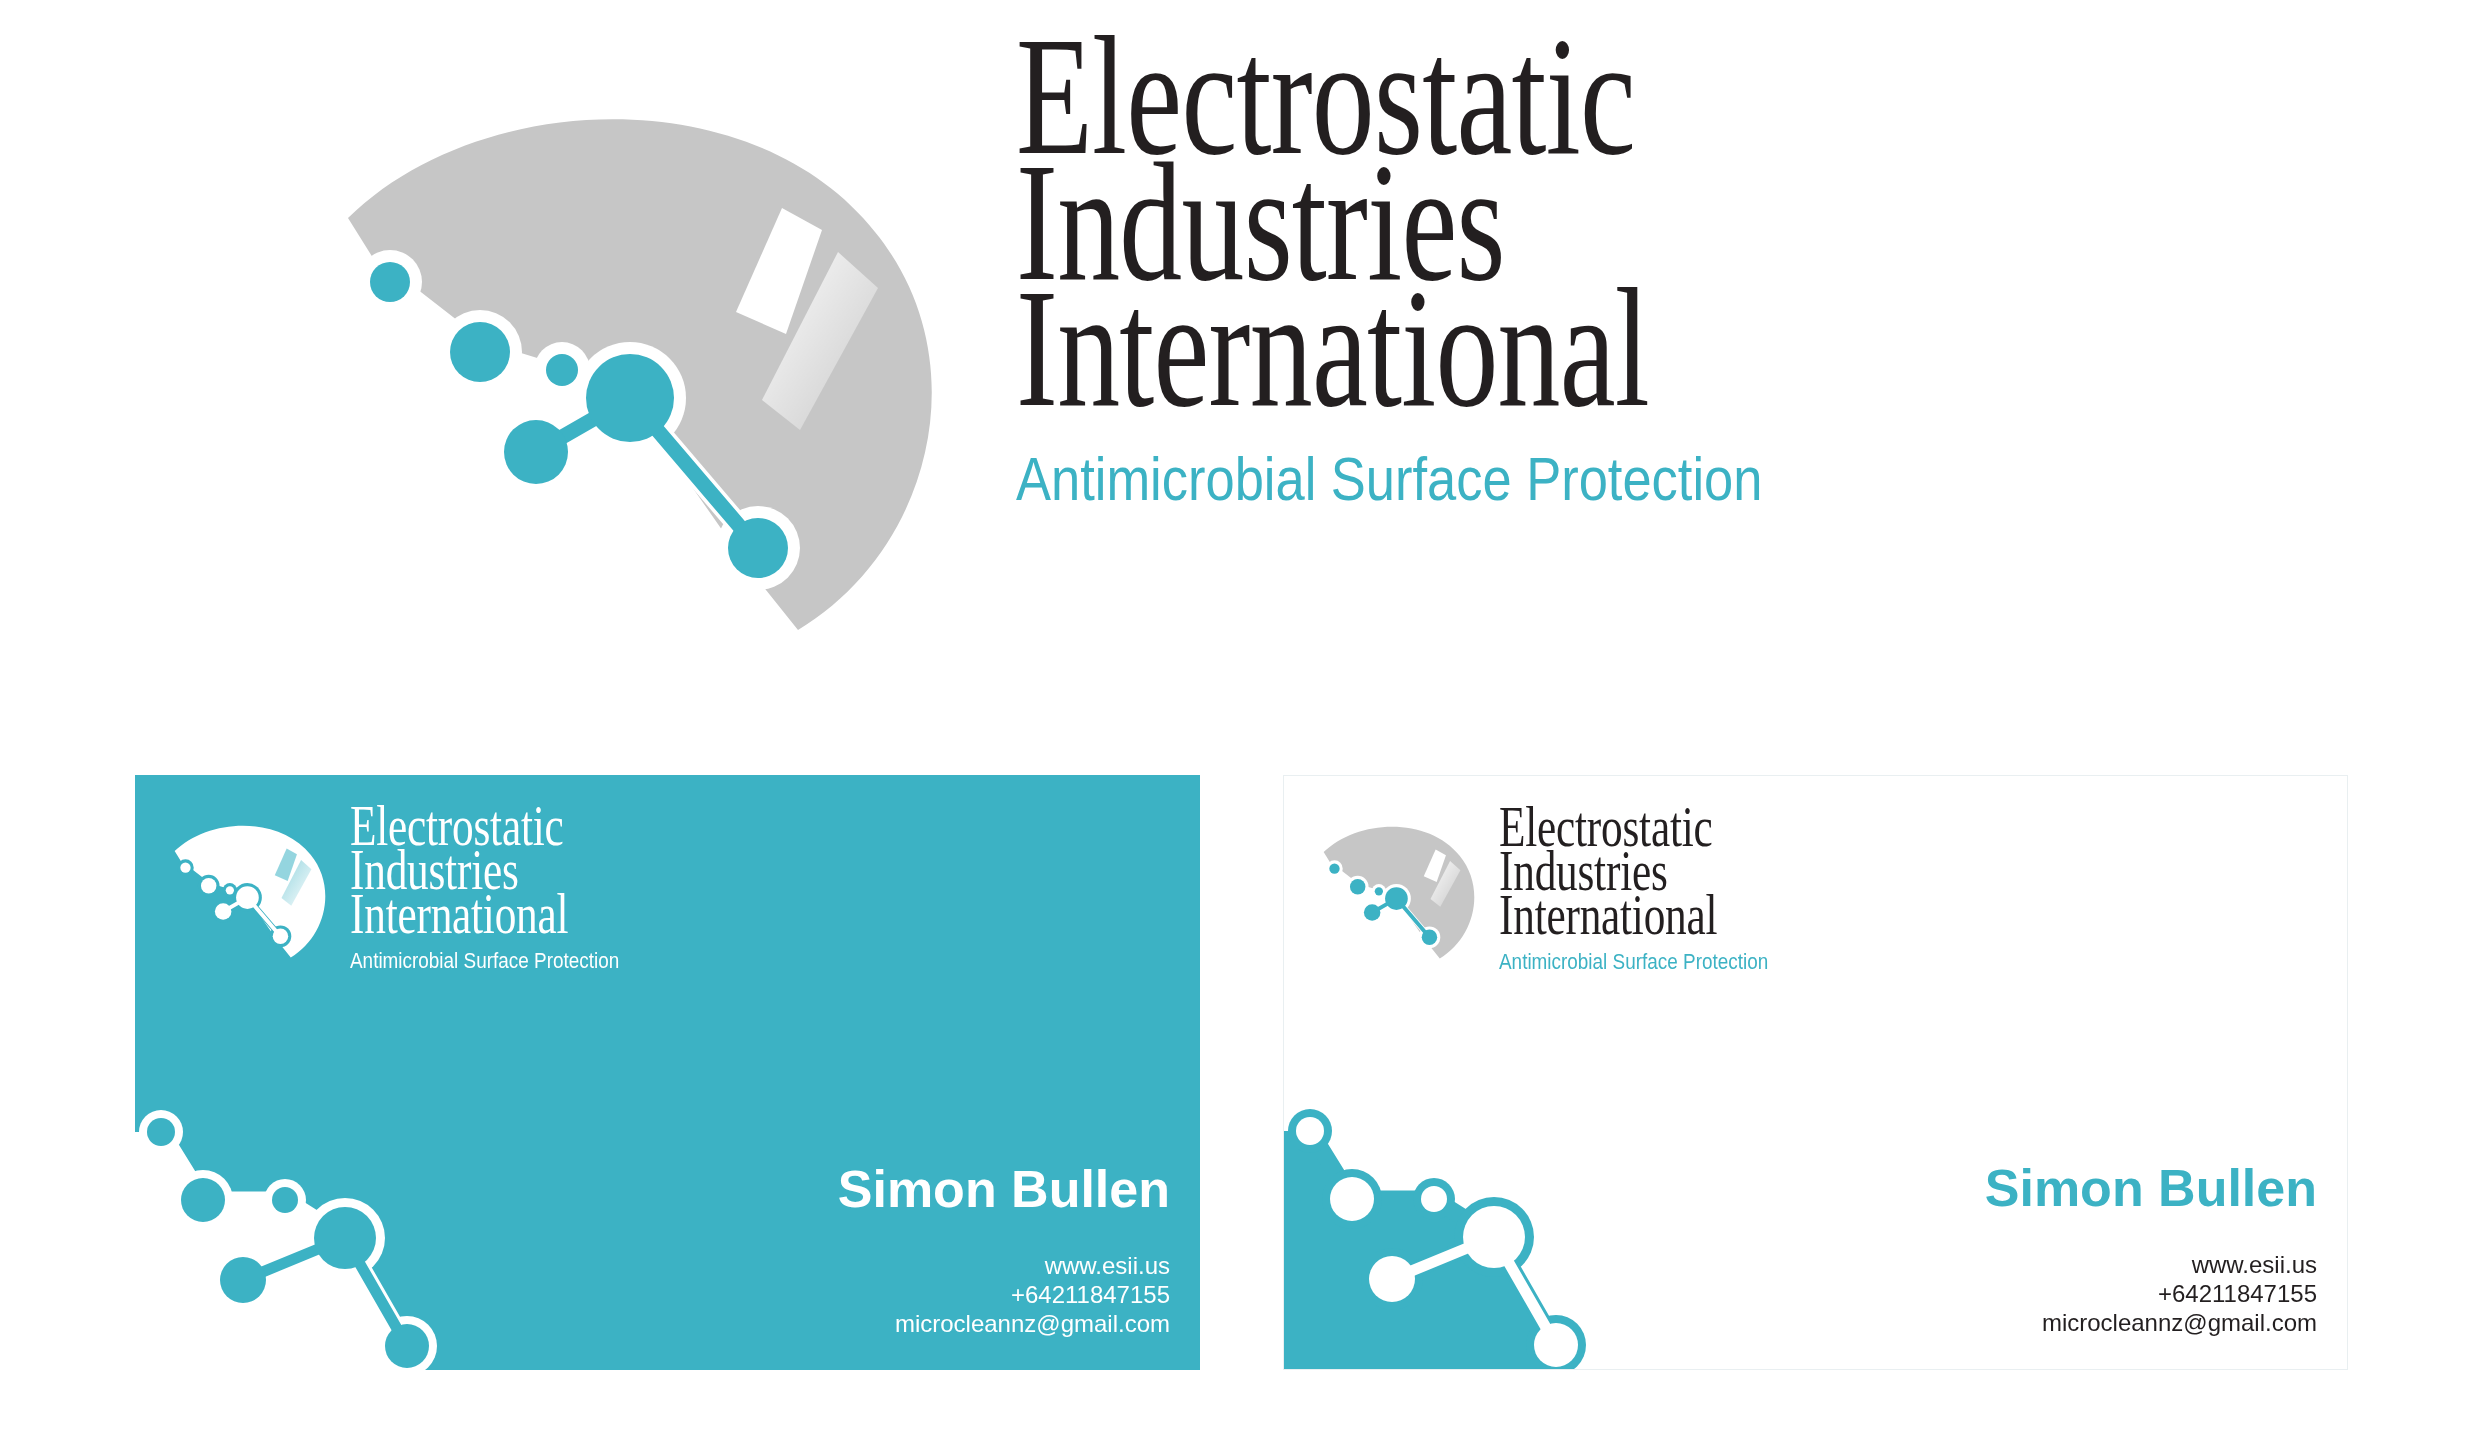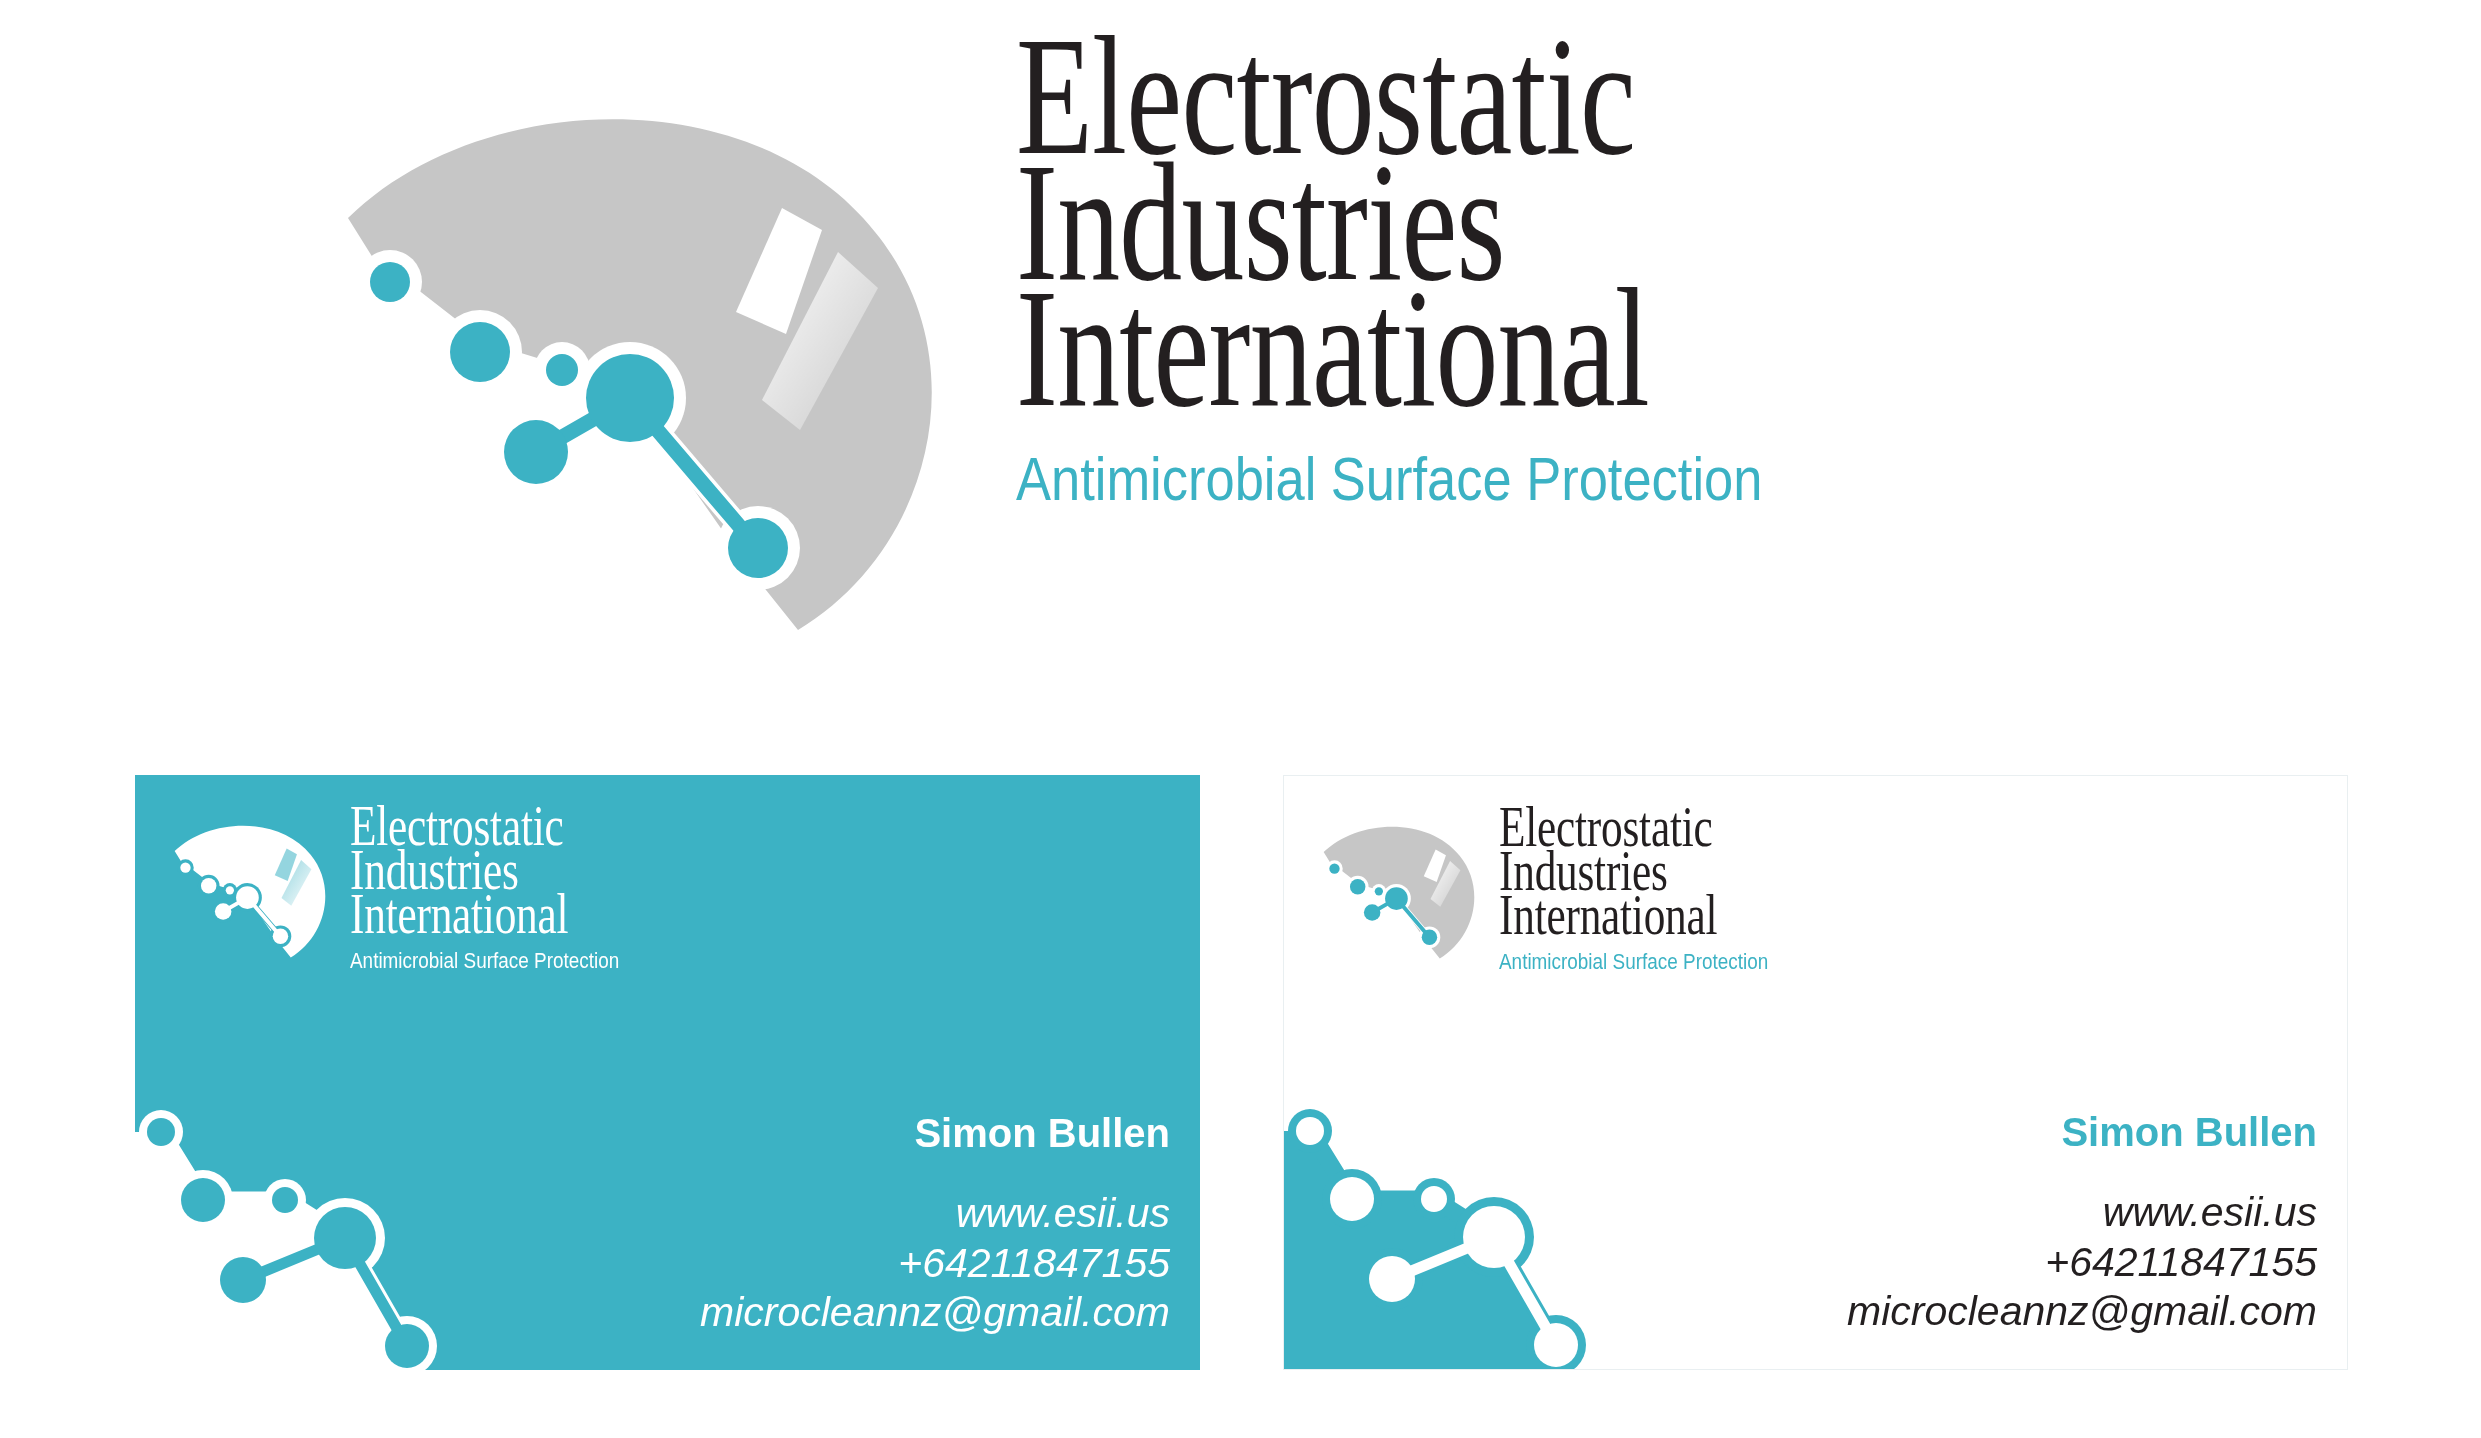--- a/index.html
+++ b/index.html
@@ -74,25 +74,25 @@
   #card-teal .card-brand-line{color:#ffffff;}
   #card-teal .card-tagline{color:#ffffff;}
   #card-white .card-brand-line{color:#231f20;}
   #card-white .card-tagline{color:#3cb2c4;}
 
   
   .contact{
     position:absolute;right:30px;bottom:32px;text-align:right;
   }
   .contact-name{
-    font-size:40px;font-weight:bold;line-height:1;margin-bottom:36px;
+    font-size:52px;font-weight:bold;line-height:1;margin-bottom:36px;
     font-family:"Liberation Sans",sans-serif;
   }
   .contact-line{
-    font-size:41px;line-height:1.21;font-family:"Liberation Sans",sans-serif;font-style:italic;
+    font-size:24px;line-height:1.21;font-family:"Liberation Sans",sans-serif;
   }
   #card-teal .contact-name{color:#ffffff;}
   #card-teal .contact-line{color:#ffffff;}
   #card-white .contact-name{color:#3cb2c4;}
   #card-white .contact-line{color:#231f20;}
 
   
   .corner-molecule{position:absolute;left:0;bottom:0;width:330px;height:260px;}
 </style>
 </head>

